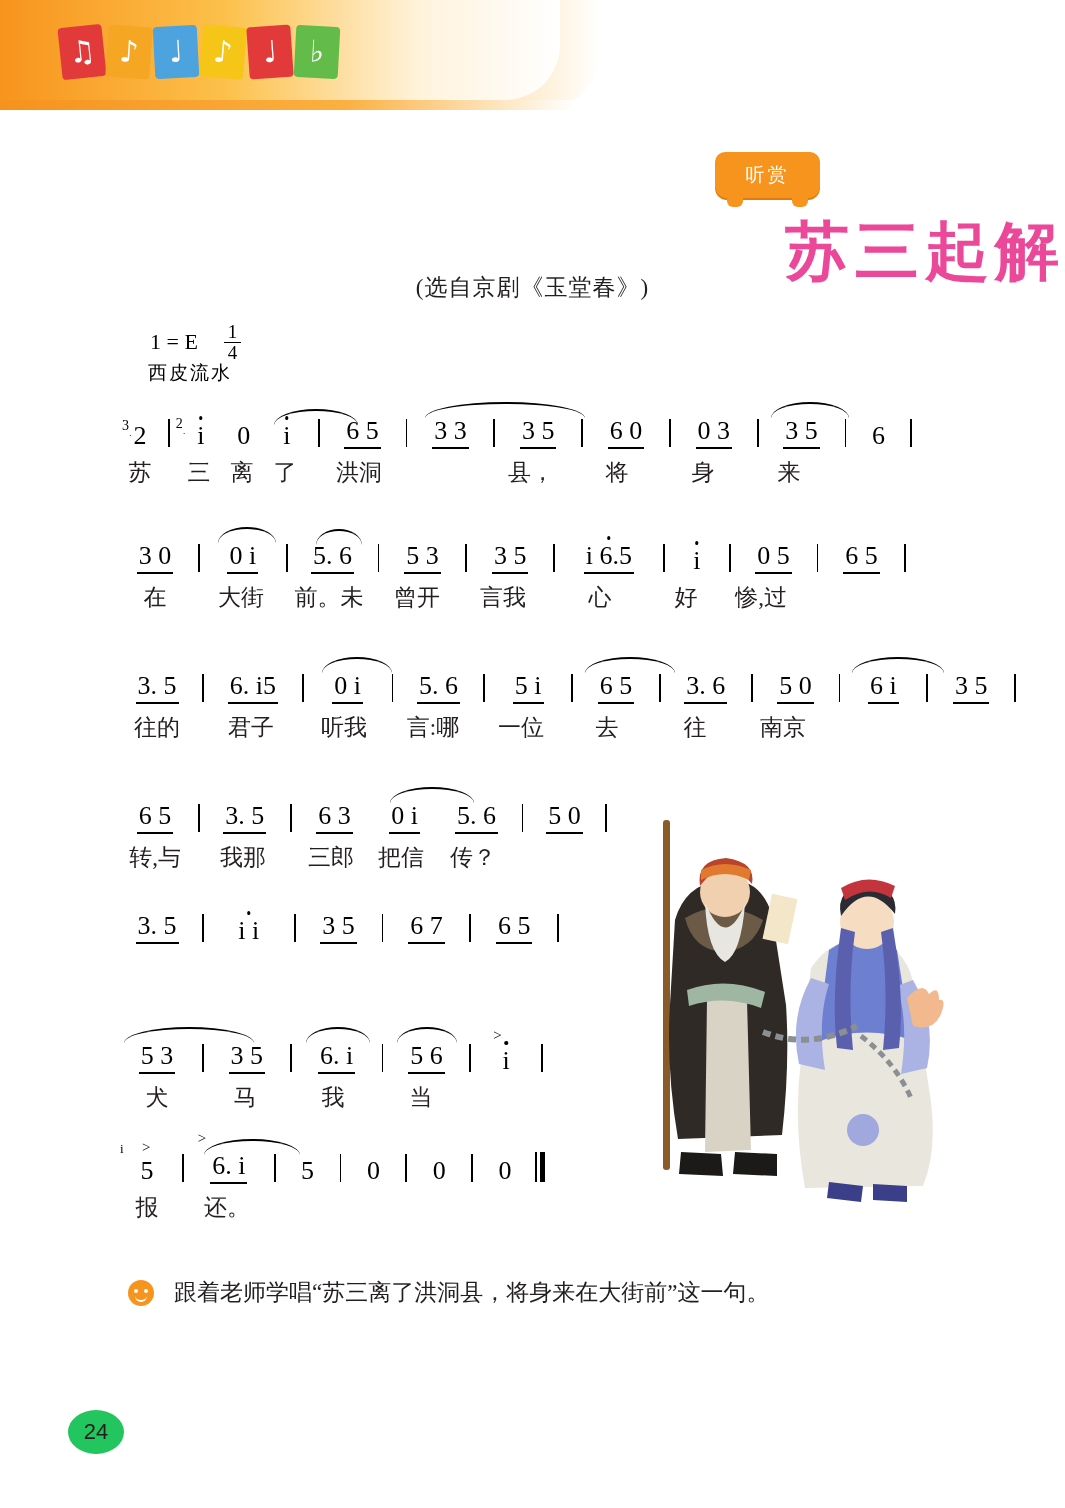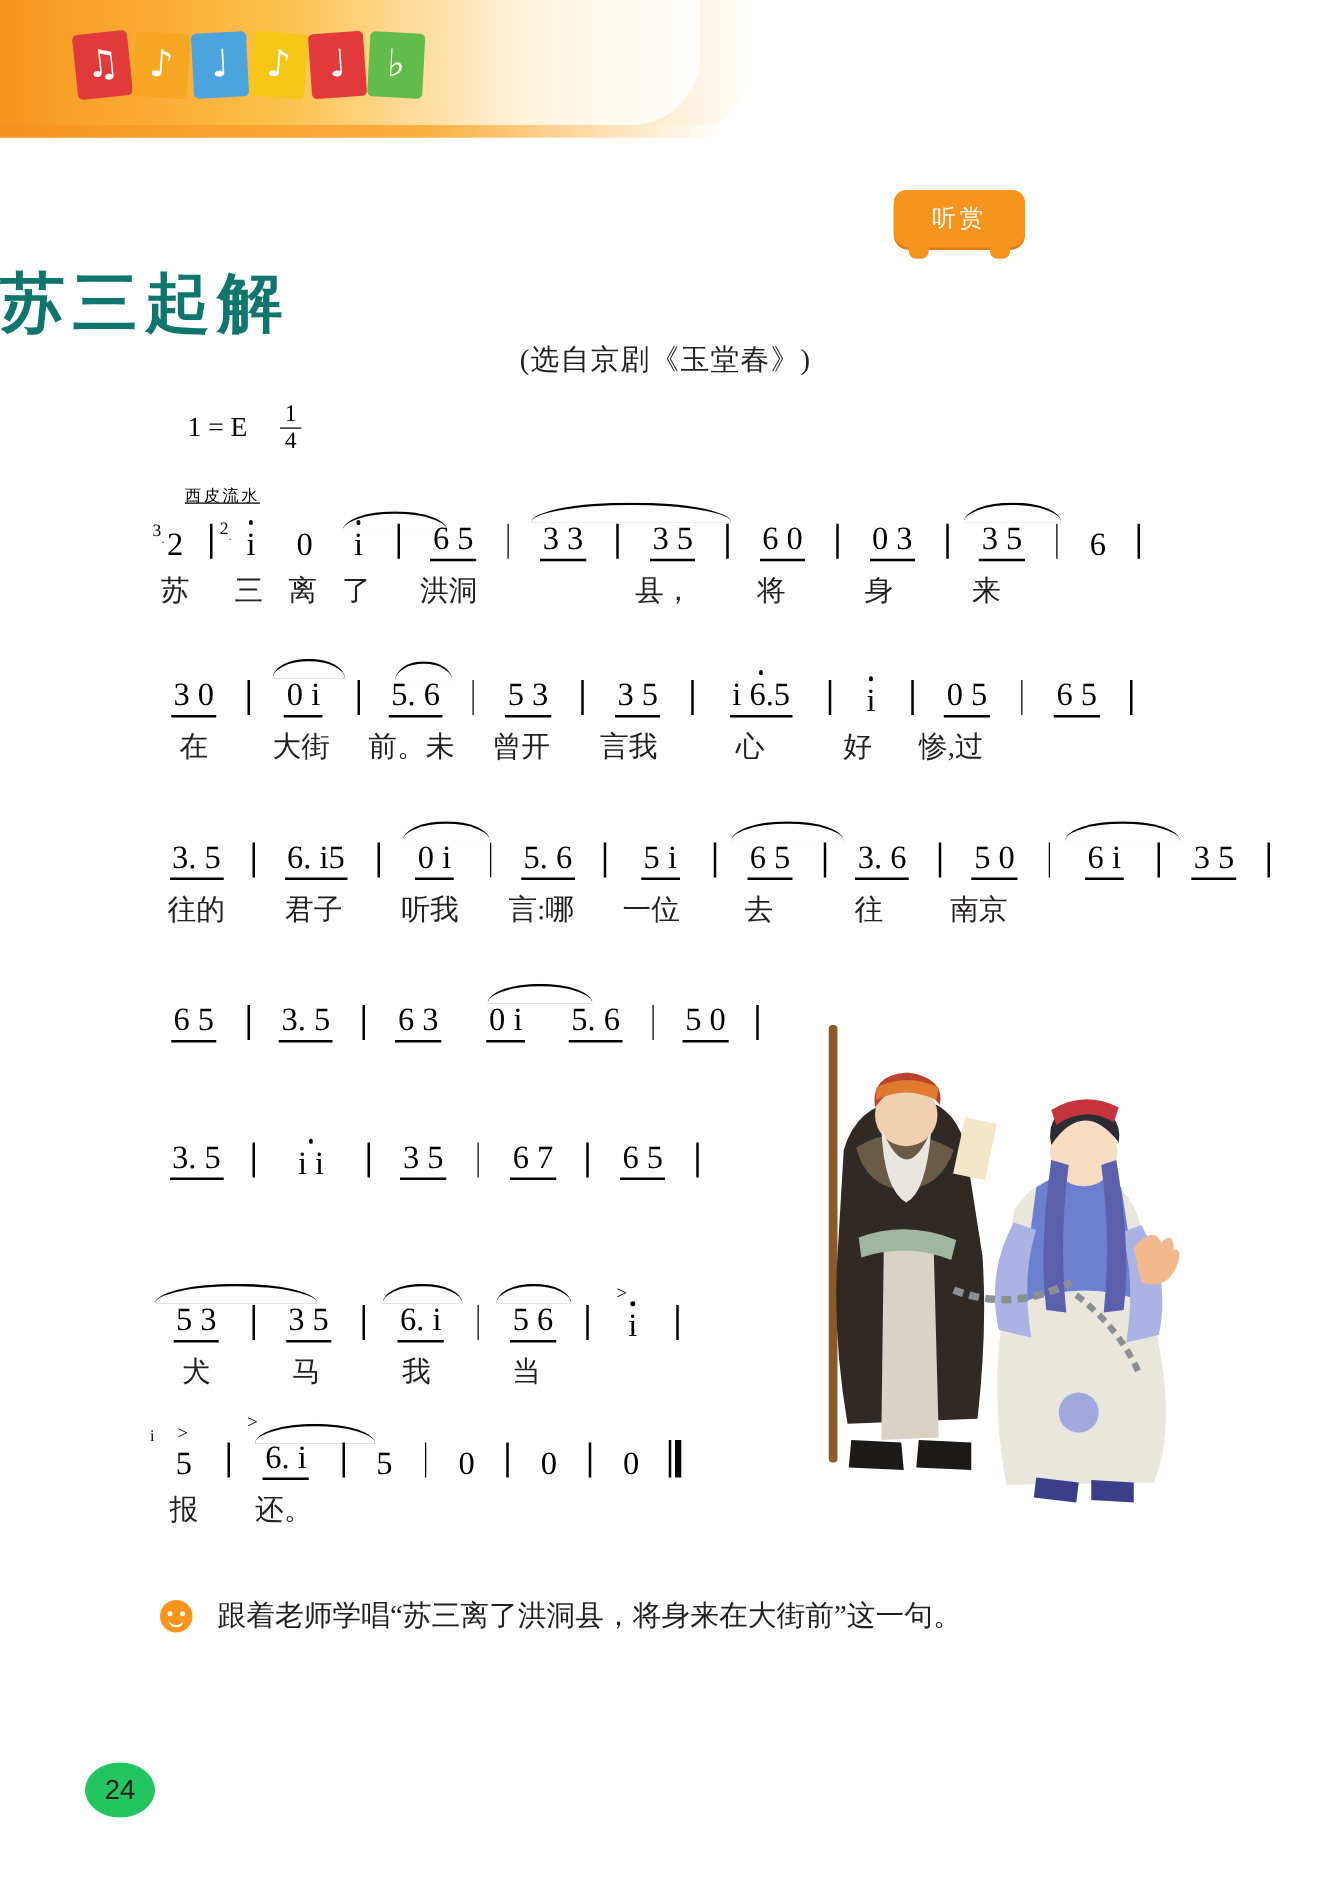--- a/index.html
+++ b/index.html
@@ -100,24 +100,24 @@
   }
   .listen-tag::before { left: 12px; }
   .listen-tag::after { right: 12px; }
 
   
   .title {
     position: absolute;
     left: 0;
     right: 0;
     top: 208px;
-    text-align: left;
-    font-size: 52px;
+    text-align: right;
+    font-size: 64px;
     font-weight: bold;
-    color: #0f766e;
+    color: #ec4899;
     letter-spacing: 6px;
     font-family: "Liberation Serif", serif;
   }
   .subtitle {
     position: absolute;
     left: 0;
     right: 0;
     top: 272px;
     text-align: center;
     font-size: 23px;
@@ -141,24 +141,23 @@
     flex-direction: column;
     align-items: center;
     font-size: 19px;
     line-height: 1.05;
     margin-left: 18px;
   }
   .keysig .frac .num { border-bottom: 1.6px solid #000; padding: 0 4px; }
   .tempo {
     position: absolute;
     left: 148px;
-    top: 388px;
-    font-size: 13px;
+    top: 360px;
+    font-size: 19px;
     letter-spacing: 2px;
-    text-decoration: underline;
   }
 
   
   .system {
     position: absolute;
     left: 120px;
     font-family: "Liberation Serif", serif;
   }
   .notes-row {
     display: flex;
@@ -547,20 +546,29 @@
     </div>
     <div class="cell" style="width:74px;">
         <span class="note under1">5. 6</span>
       </div>
     <div class="bar"></div>
     <div class="cell" style="width:66px;">
         <span class="note under1">5 0</span>
       </div>
     <div class="bar"></div>
   </div>
+  <div class="lyrics-row">
+    <div class="lyr" style="width:70px;">转,与</div>
+    <div style="width:16px;"></div>
+    <div class="lyr" style="width:74px;">我那</div>
+    <div style="width:16px;"></div>
+    <div class="lyr" style="width:70px;">三郎</div>
+    <div class="lyr" style="width:70px;">把信</div>
+    <div class="lyr" style="width:74px;">传？</div>
+  </div>
 </div>
 
 <div class="system" style="top:900px;">
   <div class="notes-row">
     <div class="cell" style="width:74px;">
         <span class="note under1">3. 5</span>
       </div>
     <div class="bar"></div>
     <div class="cell" style="width:74px;">
         <span class="note dotup">i i</span>

